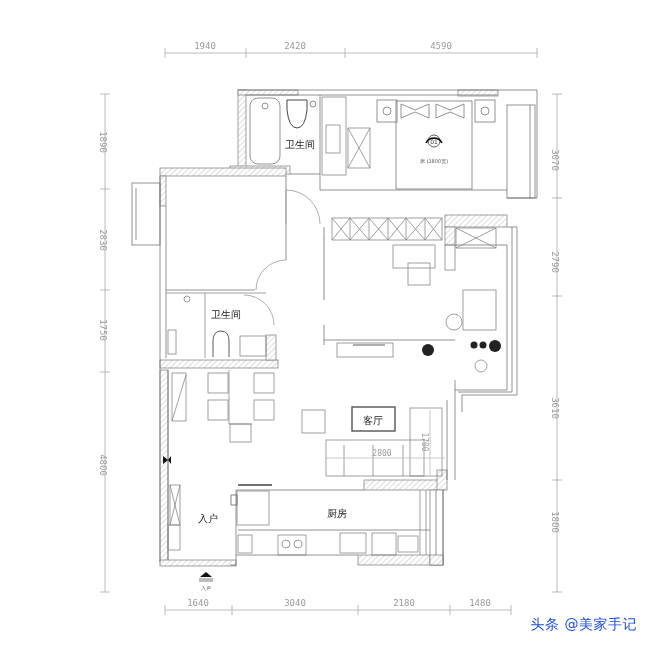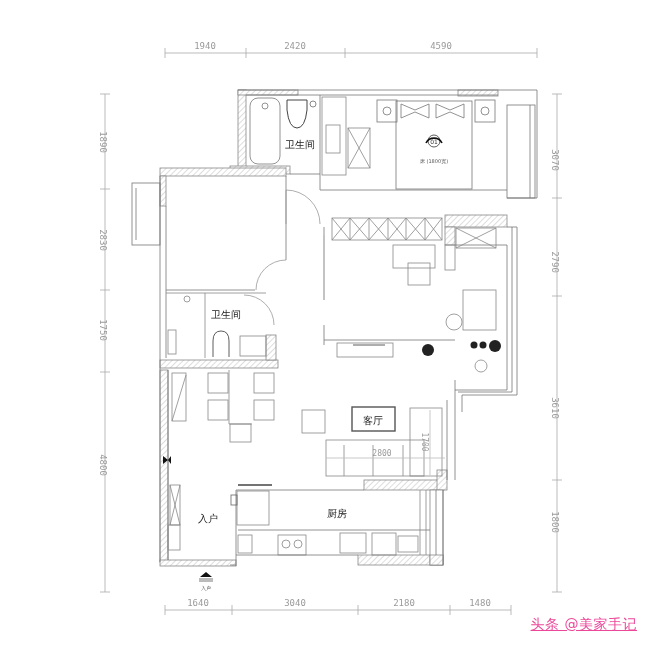--- a/index.html
+++ b/index.html
@@ -1,21 +1,21 @@
 <!DOCTYPE html>
 <html><head>
 <meta charset="utf-8">
 <style>
   html,body{margin:0;padding:0;background:#fff;}
   body{width:651px;height:648px;position:relative;overflow:hidden;font-family:"DejaVu Sans",sans-serif;}
   svg{position:absolute;left:0;top:0;}
   .dim{font-family:"DejaVu Sans Mono",monospace;font-size:9px;fill:#9a9a9a;}
   .room{font-family:"DejaVu Sans",sans-serif;font-size:10px;fill:#222;}
   .small{font-family:"DejaVu Sans",sans-serif;font-size:5px;fill:#555;}
-  .watermark{position:absolute;right:14px;bottom:14px;font-family:"DejaVu Sans",sans-serif;font-size:14px;color:#ec4899;letter-spacing:0.5px;text-decoration:underline;}
+  .watermark{position:absolute;right:14px;bottom:14px;font-family:"DejaVu Sans",sans-serif;font-size:14px;color:#1d4ed8;letter-spacing:0.5px;}
 </style>
 </head>
 <body>
 
 <svg width="651" height="648" viewBox="0 0 651 648">
   <defs>
     <pattern id="hatch" width="4" height="4" patternUnits="userSpaceOnUse" patternTransform="rotate(45)">
       <rect width="4" height="4" fill="#fff"></rect>
       <line x1="0" y1="0" x2="0" y2="4" stroke="#bbb" stroke-width="1"></line>
     </pattern>

